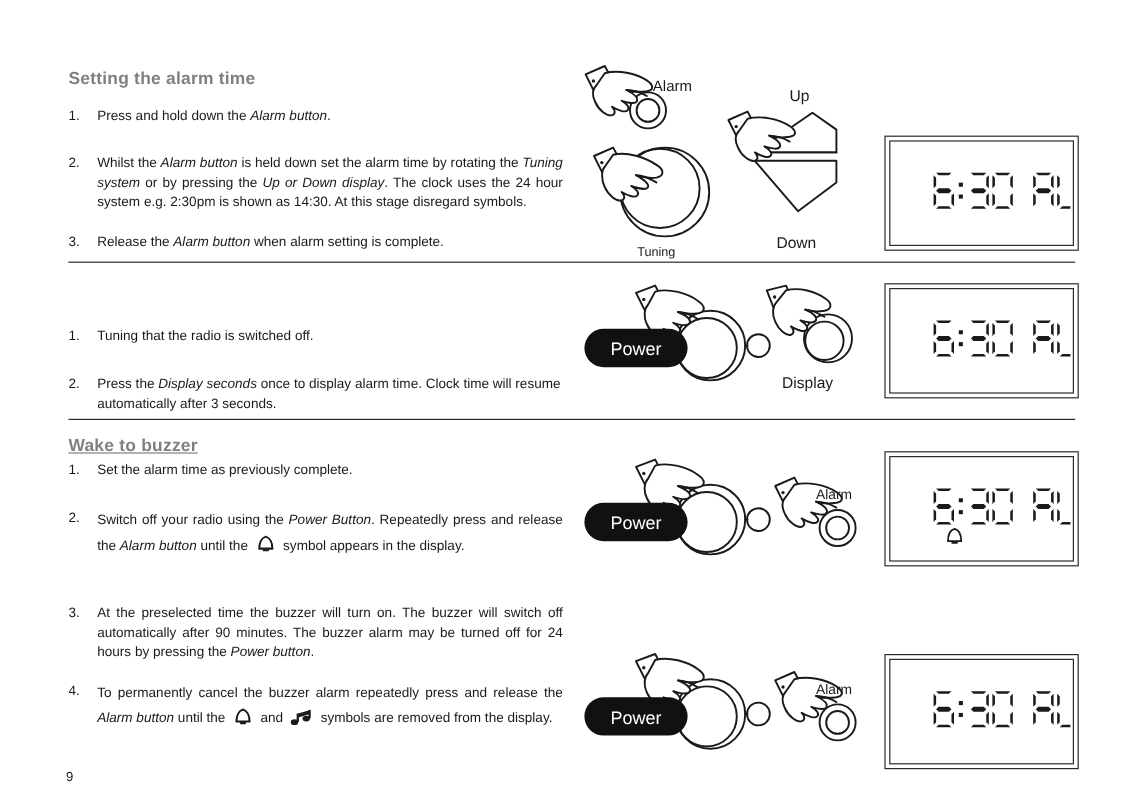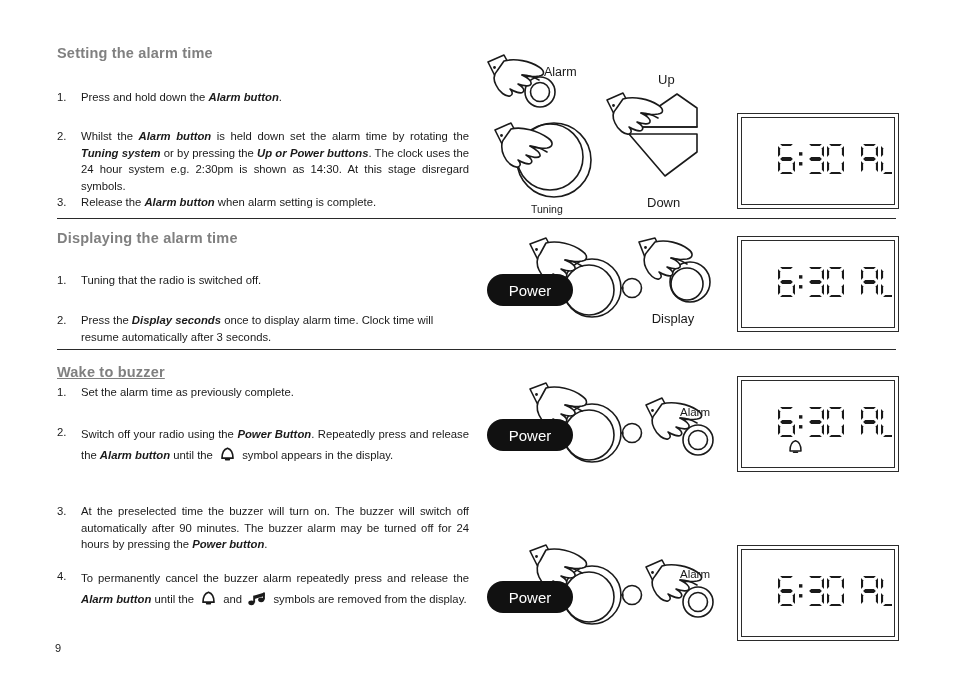--- a/index.html
+++ b/index.html
@@ -55,21 +55,21 @@
   }
   .item .txt {
     display: block;
     margin-left: 24px;
     font-size: 11.3px;
     line-height: 16.5px;
     color: #1a1a1a;
   }
   .item.justify .txt { text-align: justify; }
   .item.loose .txt { line-height: 21px; }
-  .item b { font-weight: bold; font-style: italic; }
+  .item b { font-weight: normal; font-style: italic; }
 
   .inline-ico {
     display: inline-block;
     vertical-align: -3px;
     margin: 0 3px;
   }
 
   
   .page-number {
     position: absolute;
@@ -99,40 +99,39 @@
     box-sizing: border-box;
     position: relative;
   }
   .lcd svg { position: absolute; left: 0; top: 0; }
 </style>
 </head>
 <body>
 
 <div class="page">
 
-  <div class="section-heading" style="left:57px; top:45px;">Setting the alarm time</div>
+  <div class="section-heading" style="left:57px; top:58px;">Setting the alarm time</div>
 
   <div class="item" style="left:57px; top:89px; width:412px;">
     <span class="num">1.</span>
     <span class="txt">Press and hold down the <b>Alarm button</b>.</span>
   </div>
 
   <div class="item justify" style="left:57px; top:128px; width:412px;">
     <span class="num">2.</span>
-    <span class="txt">Whilst the <b>Alarm button</b> is held down set the alarm time by rotating the <b>Tuning system</b> or by pressing the <b>Up or Power buttons</b>. The clock uses the 24 hour system e.g. 2:30pm is shown as 14:30. At this stage disregard symbols.</span>
+    <span class="txt">Whilst the <b>Alarm button</b> is held down set the alarm time by rotating the <b>Tuning system</b> or by pressing the <b>Up or Down display</b>. The clock uses the 24 hour system e.g. 2:30pm is shown as 14:30. At this stage disregard symbols.</span>
   </div>
 
   <div class="item" style="left:57px; top:194px; width:412px;">
     <span class="num">3.</span>
     <span class="txt">Release the <b>Alarm button</b> when alarm setting is complete.</span>
   </div>
 
   <div class="rule" style="top:218px;"></div>
 
-  <div class="section-heading" style="left:57px; top:230px;">Displaying the alarm time</div>
 
   <div class="item" style="left:57px; top:272px; width:412px;">
     <span class="num">1.</span>
     <span class="txt">Tuning that the radio is switched off.</span>
   </div>
 
   <div class="item" style="left:57px; top:312px; width:412px;">
     <span class="num">2.</span>
     <span class="txt">Press the <b>Display seconds</b> once to display alarm time. Clock time will resume automatically after 3 seconds.</span>
   </div>

